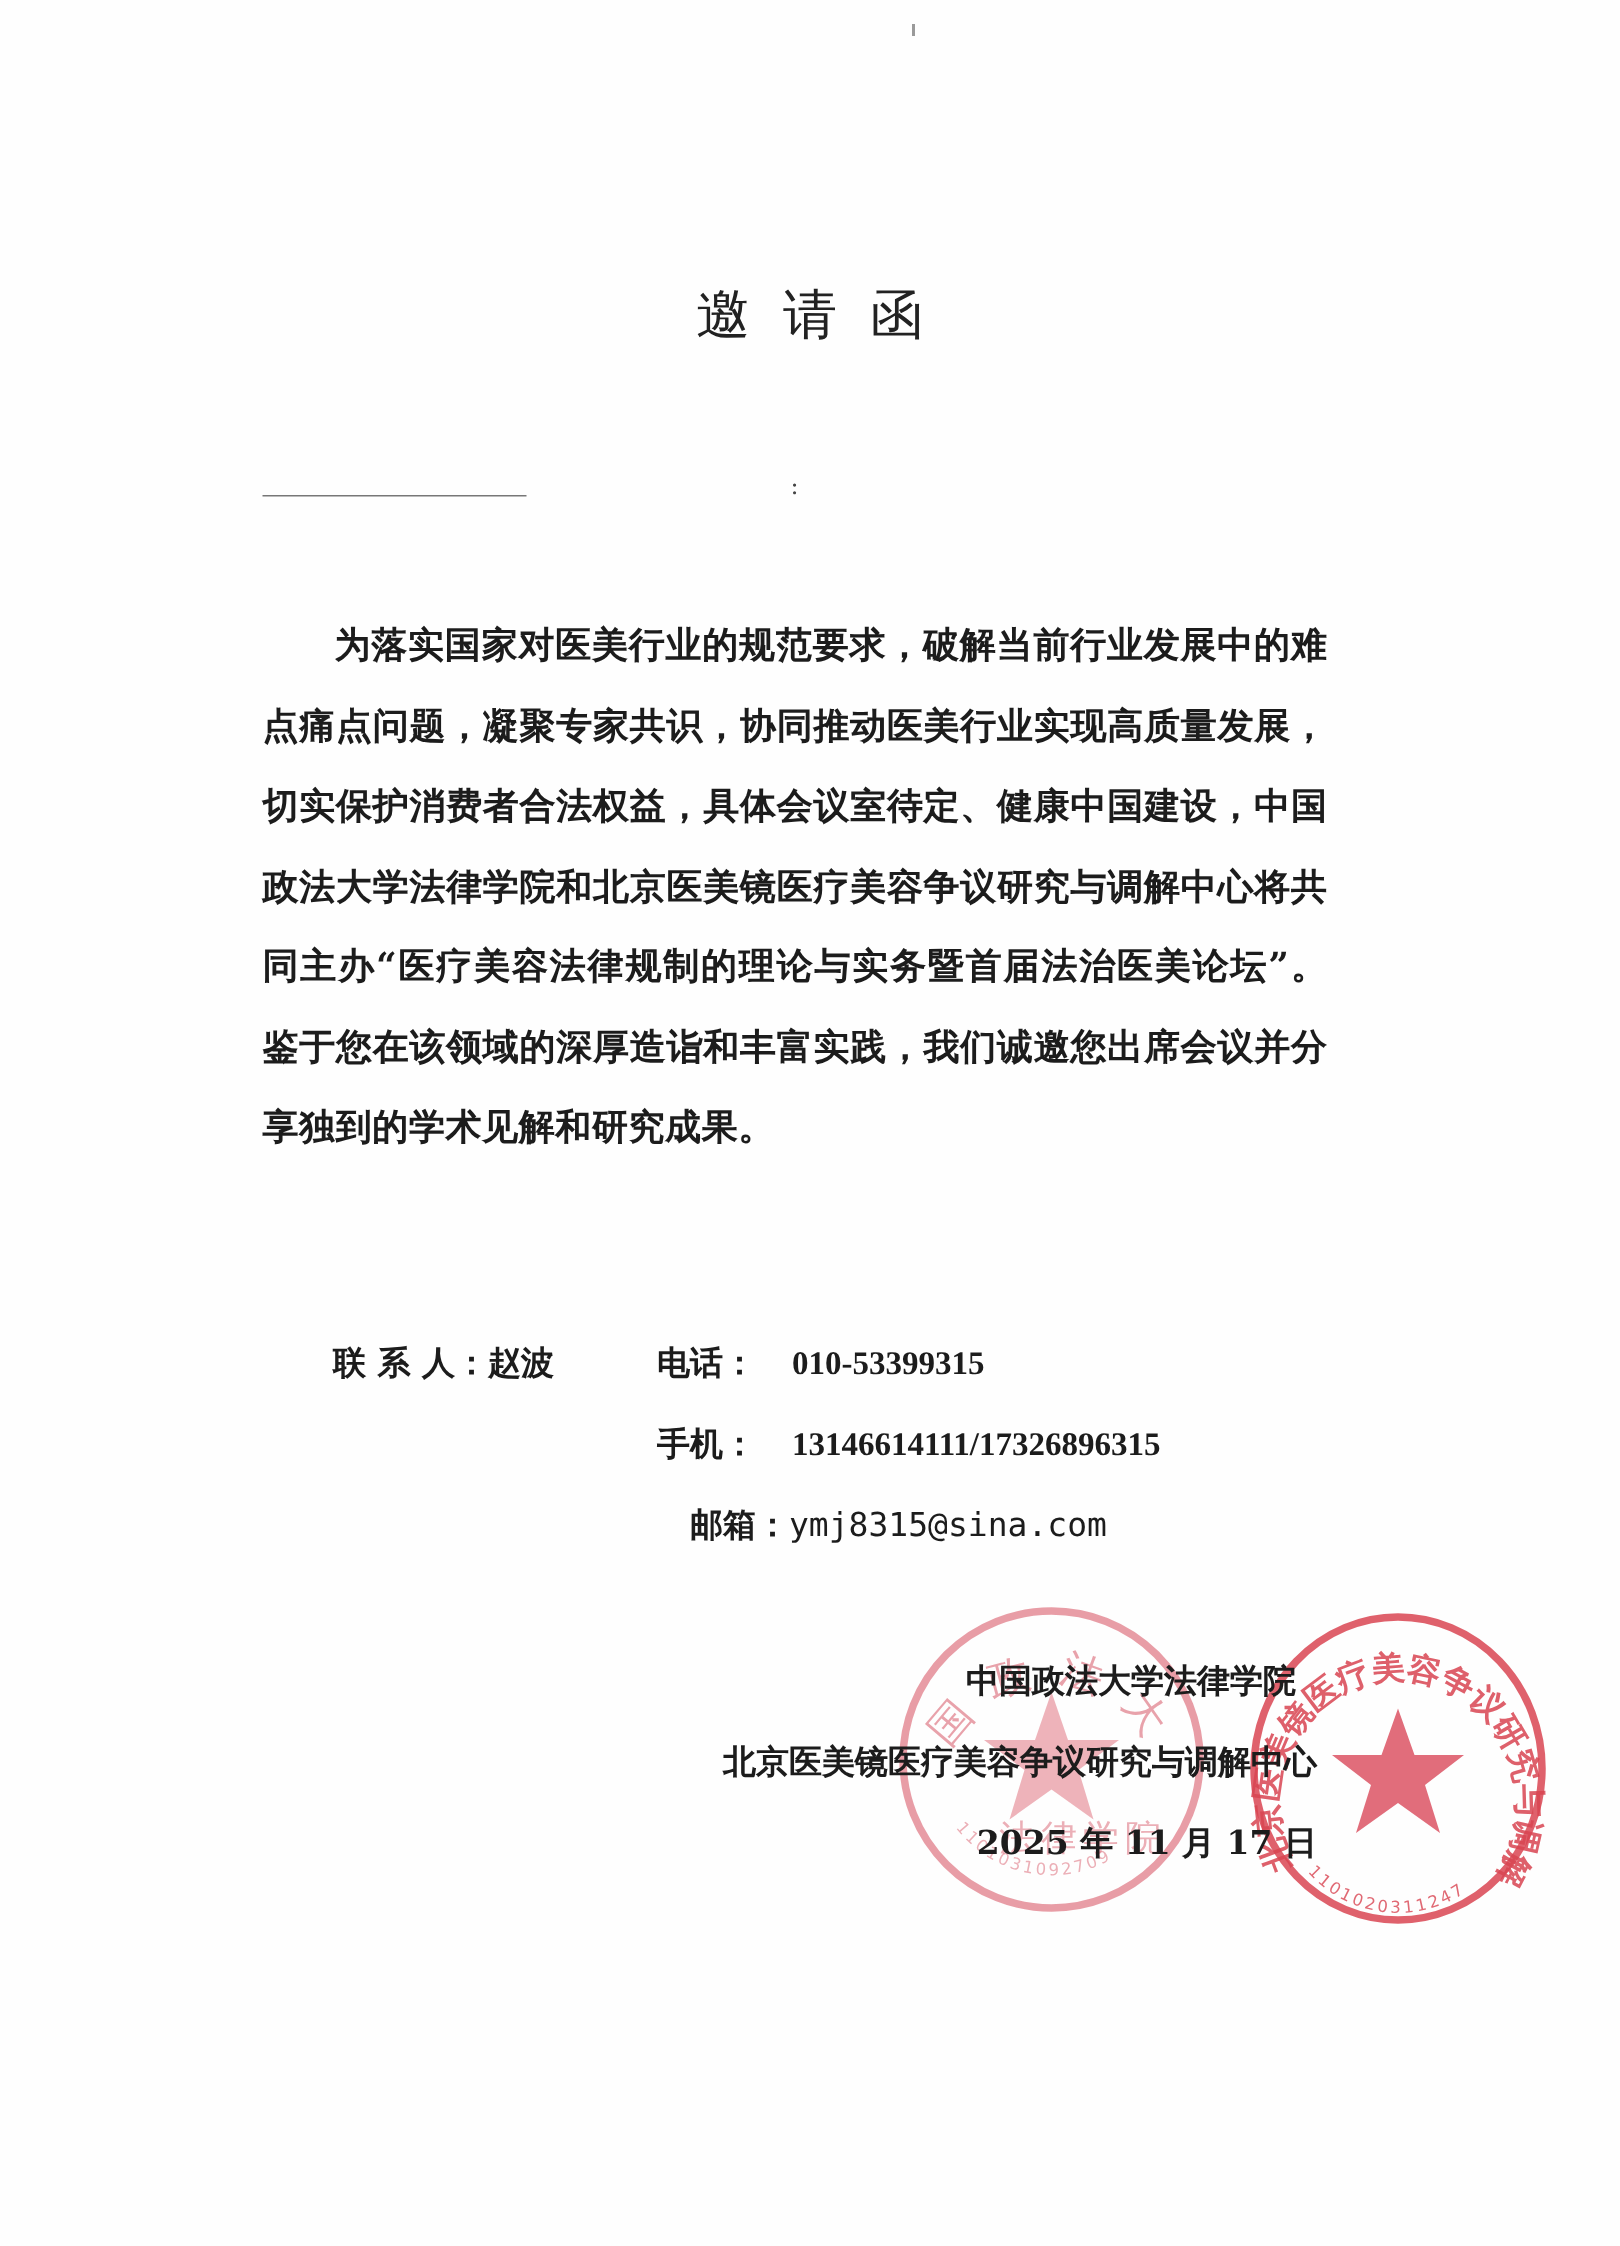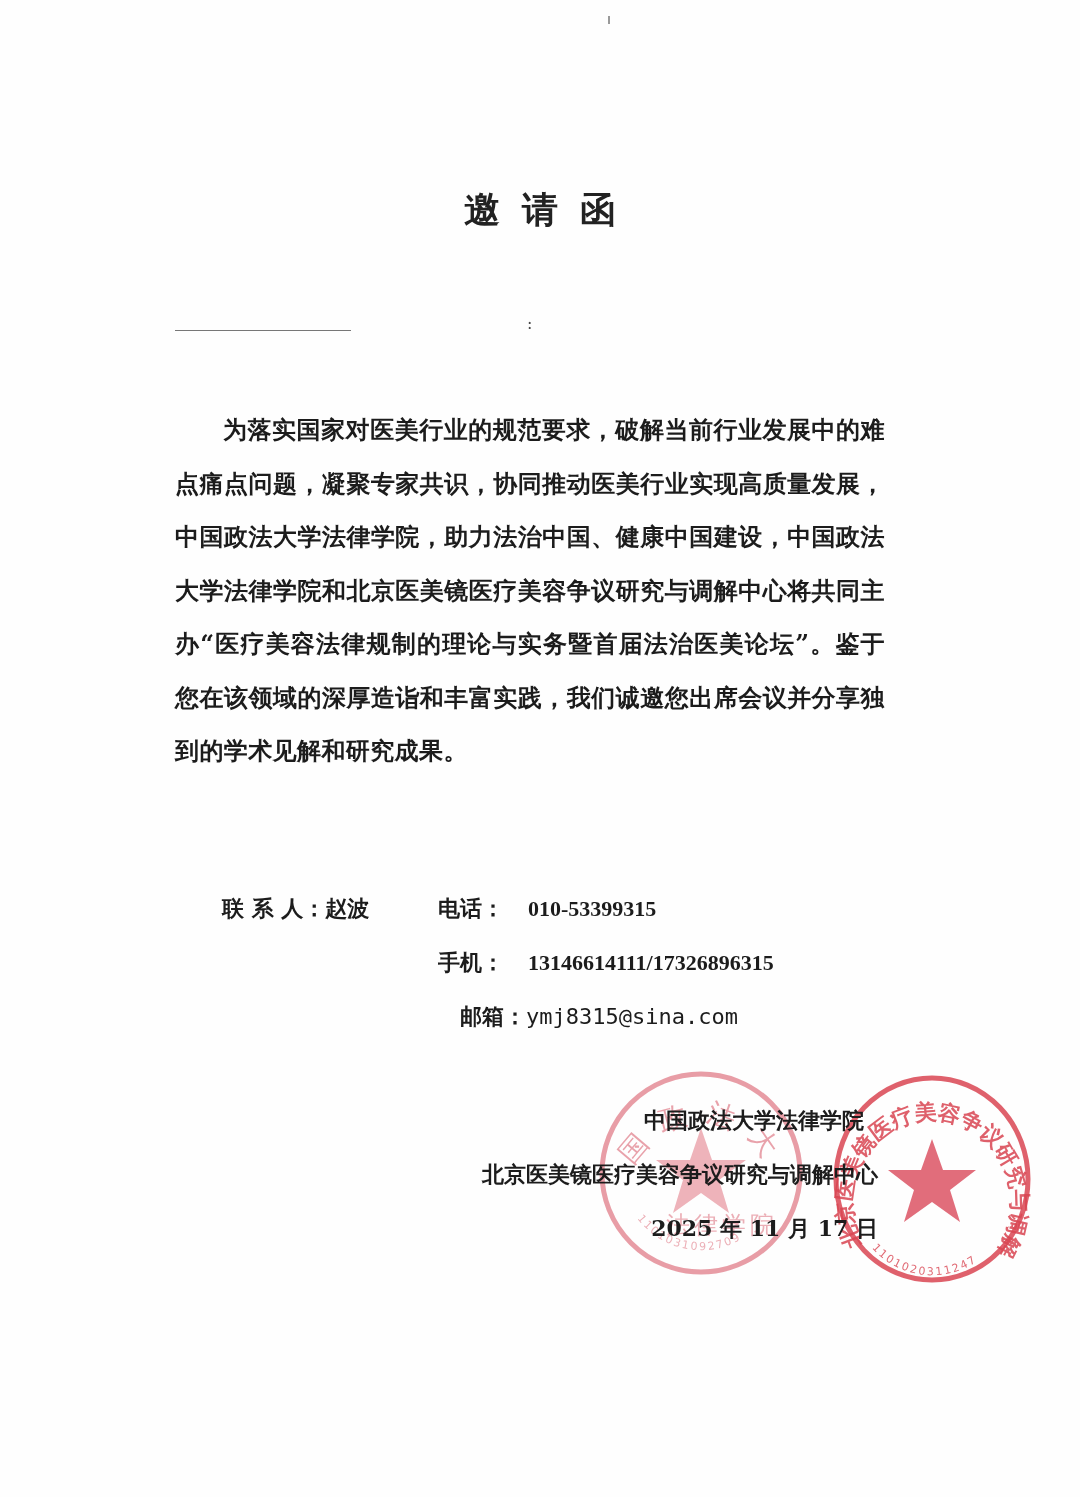--- a/index.html
+++ b/index.html
@@ -5,21 +5,21 @@
   html, body { margin: 0; padding: 0; background: #ffffff; }
   body {
     width: 1080px; height: 1497px; position: relative; overflow: hidden;
     font-family: "DejaVu Serif", "Liberation Serif", serif;
     color: #1a1a1a;
   }
   .page { position: absolute; left: 0; top: 0; width: 1080px; height: 1497px; background: #fefefe; }
   .scan-mark { position: absolute; left: 608px; top: 16px; width: 2px; height: 8px; background: #9a9a9a; }
   .title {
     position: absolute; left: 0; width: 1080px; top: 186px; text-align: center;
-    font-size: 36px; font-weight: bold; letter-spacing: 22px; color: #222;
+    font-size: 36px; font-weight: normal; letter-spacing: 22px; color: #222;
     padding-left: 22px; box-sizing: border-box;
   }
   .salutation { position: absolute; left: 175px; top: 308px; height: 30px; }
   .salutation .line { position: absolute; left: 0; top: 22px; width: 176px; height: 1px; background: #777; }
   .salutation .colon { position: absolute; left: 352px; top: 6px; font-size: 16px; color: #444; }
   .body-para {
     position: absolute; left: 175px; top: 403px; width: 710px;
     font-size: 24px; line-height: 53.5px; font-weight: bold; color: #1c1c1c;
     text-indent: 48px; text-align: justify; letter-spacing: 0.4px;
   }
@@ -36,21 +36,21 @@
 <div class="page">
   <div class="scan-mark"></div>
 
   <div class="title">邀请函</div>
 
   <div class="salutation">
     <div class="line"></div>
     <span class="colon">:</span>
   </div>
 
-  <div class="body-para">为落实国家对医美行业的规范要求，破解当前行业发展中的难点痛点问题，凝聚专家共识，协同推动医美行业实现高质量发展，中国政法大学法律学院，助力法治中国、健康中国建设，中国政法大学法律学院和北京医美镜医疗美容争议研究与调解中心将共同主办“医疗美容法律规制的理论与实务暨首届法治医美论坛”。鉴于您在该领域的深厚造诣和丰富实践，我们诚邀您出席会议并分享独到的学术见解和研究成果。</div>
+  <div class="body-para">为落实国家对医美行业的规范要求，破解当前行业发展中的难点痛点问题，凝聚专家共识，协同推动医美行业实现高质量发展，切实保护消费者合法权益，具体会议室待定、健康中国建设，中国政法大学法律学院和北京医美镜医疗美容争议研究与调解中心将共同主办“医疗美容法律规制的理论与实务暨首届法治医美论坛”。鉴于您在该领域的深厚造诣和丰富实践，我们诚邀您出席会议并分享独到的学术见解和研究成果。</div>
 
 
 
   <div class="info" style="left:222px; top:894px;">
     <span class="lbl">联 系 人：</span><span>赵波</span>
   </div>
 
   <div class="info" style="left:438px; top:894px;">
     <span class="lbl">电话：</span><span class="num">010-53399315</span>
   </div>

